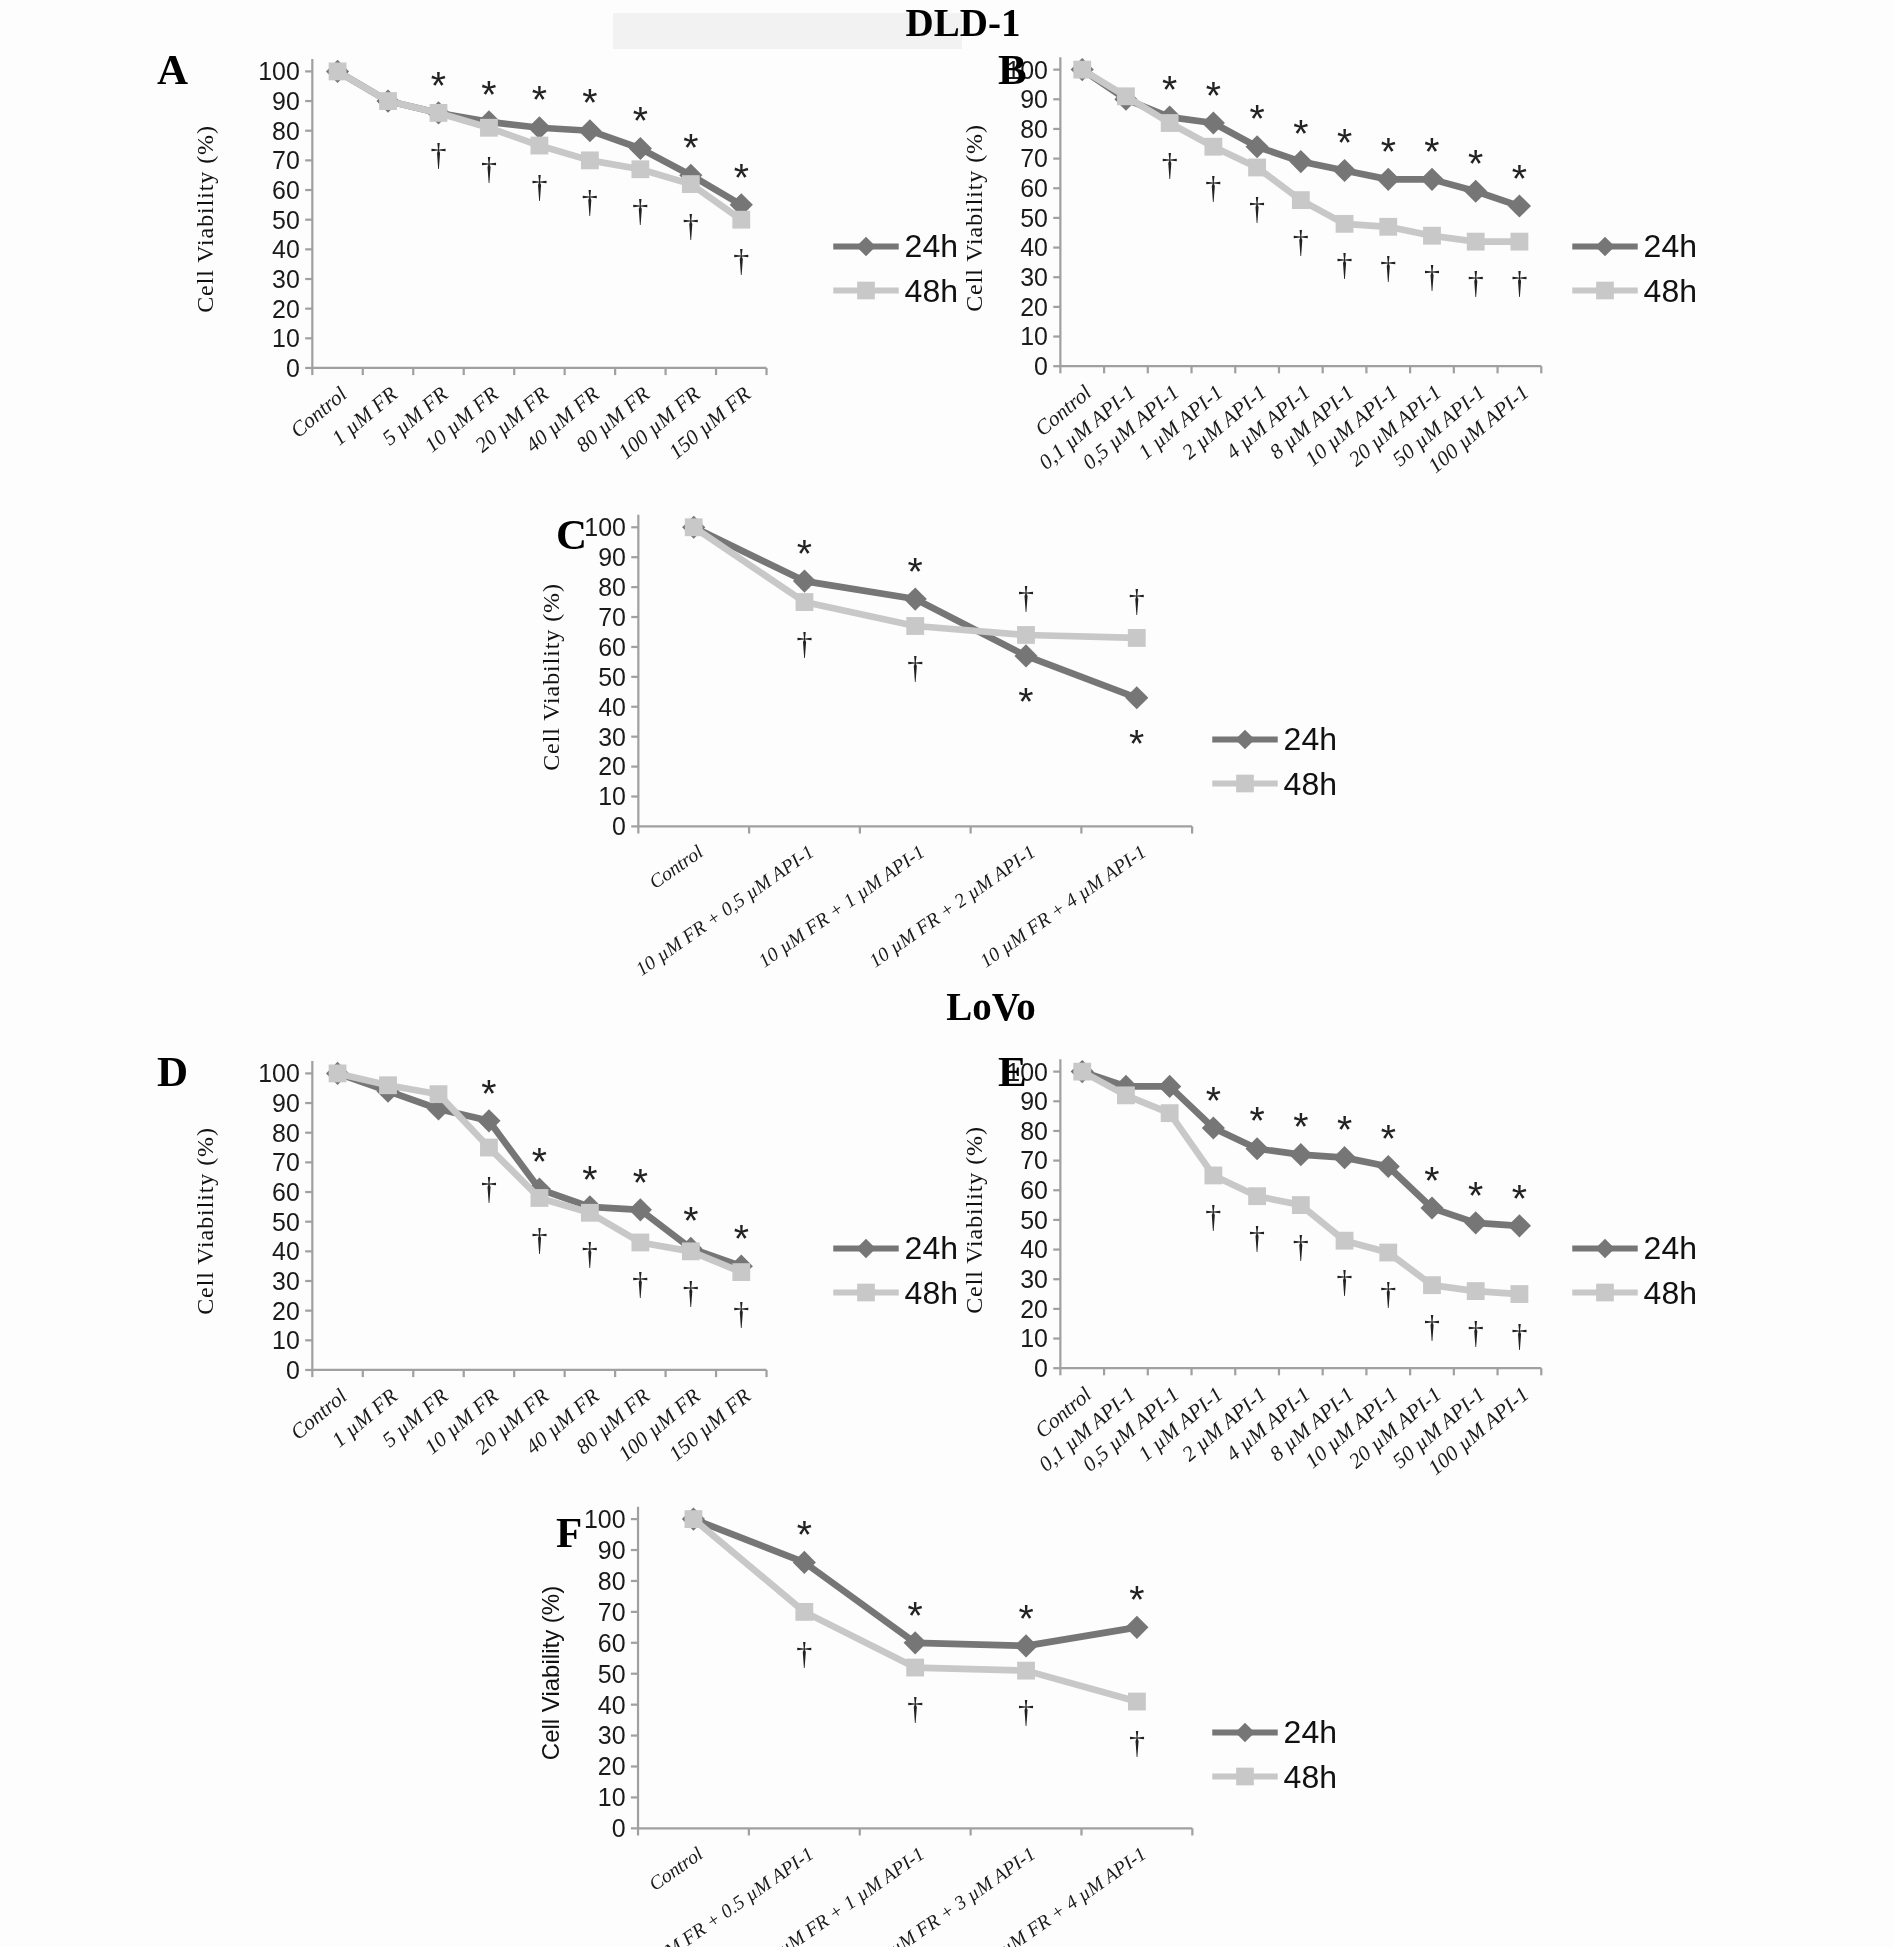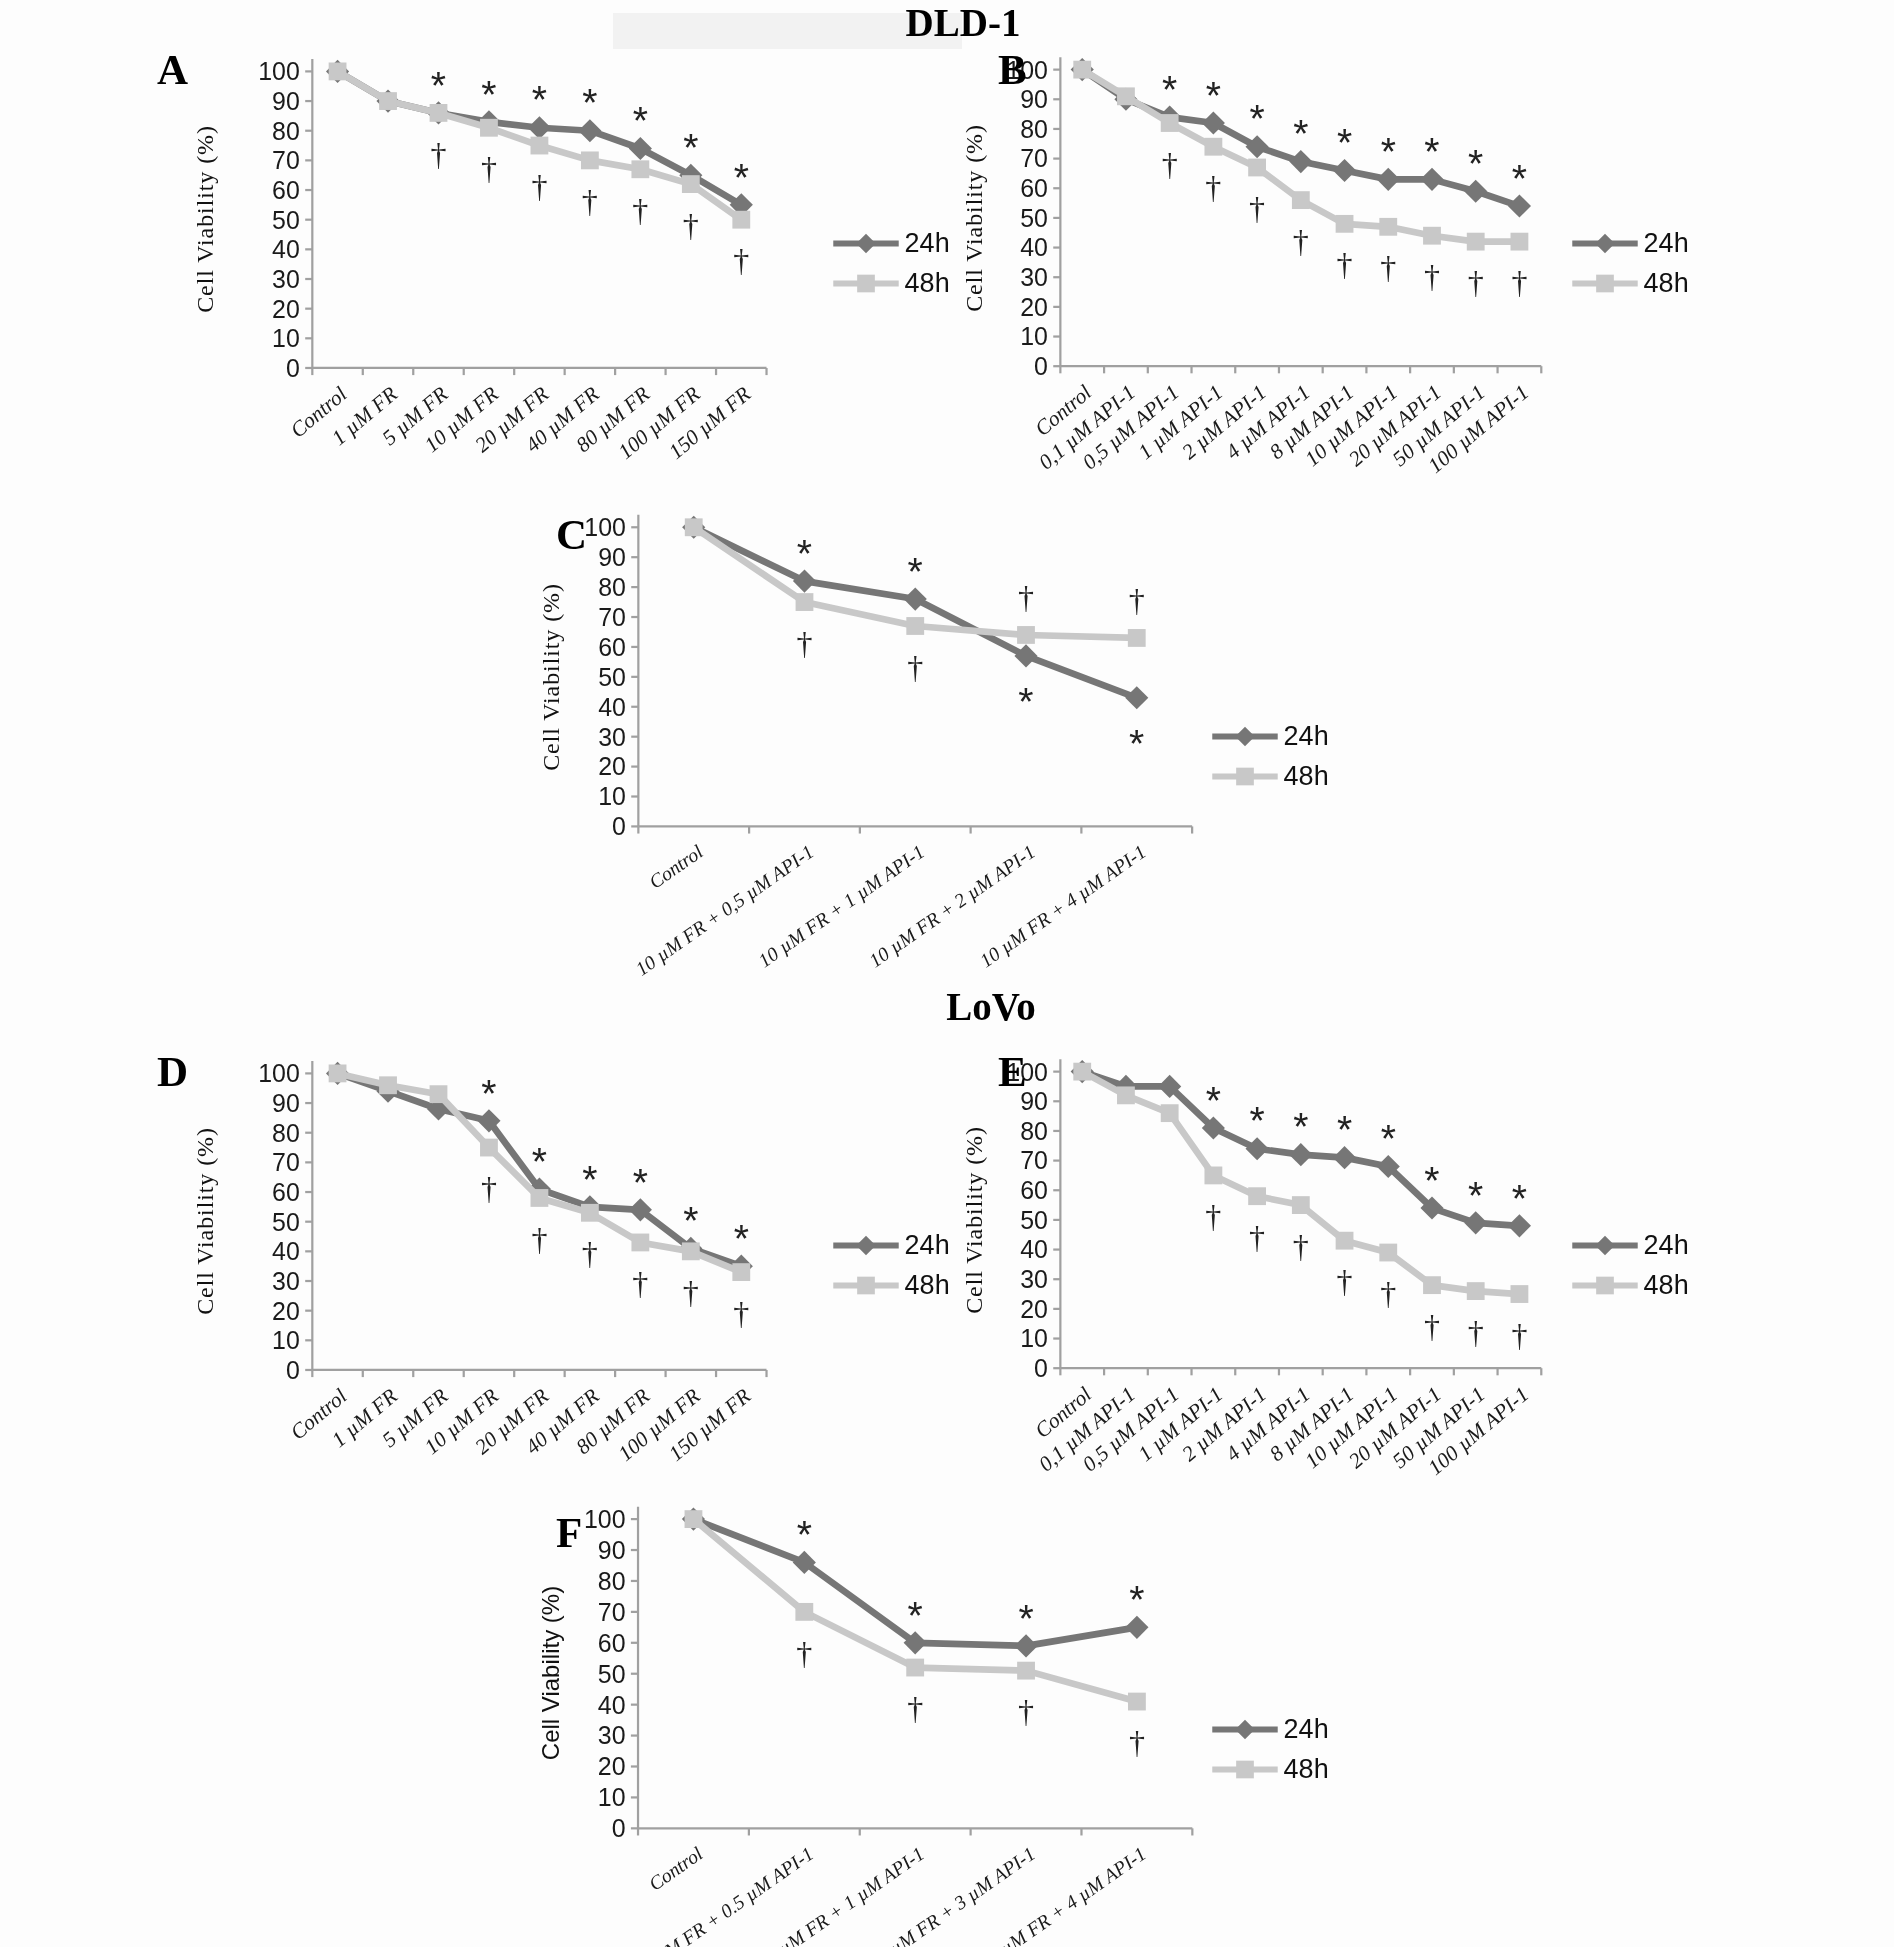--- a/index.html
+++ b/index.html
@@ -19,21 +19,21 @@
     font-size:43px;color:#000;line-height:1;z-index:3;
   }
   .ylabel{
     position:absolute;white-space:nowrap;z-index:3;
     transform:translate(-50%,-50%) rotate(-90deg);
     font-family:"Liberation Serif",serif;font-size:24px;letter-spacing:0.9px;color:#111;
   }
   .ylabel.sans{font-family:"Liberation Sans",sans-serif;letter-spacing:0;}
   .legend{position:absolute;display:flex;flex-direction:column;gap:12.5px;z-index:3;}
   .legend-row{display:flex;align-items:center;gap:3.6px;}
-  .legend-row span{font-size:27px;color:#111;line-height:1;}
+  .legend-row span{font-size:32px;color:#111;line-height:1;}
   .sw-line24{stroke:#767676;stroke-width:7;}
   .sw-line48{stroke:#c8c8c8;stroke-width:7;}
   .sw-fill24{fill:#767676;}
   .sw-fill48{fill:#c8c8c8;}
 </style>
 </head>
 <body>
 
 <div class="scan-band" style="left:613px;top:12.5px;width:349px;height:36px;"></div>
 

